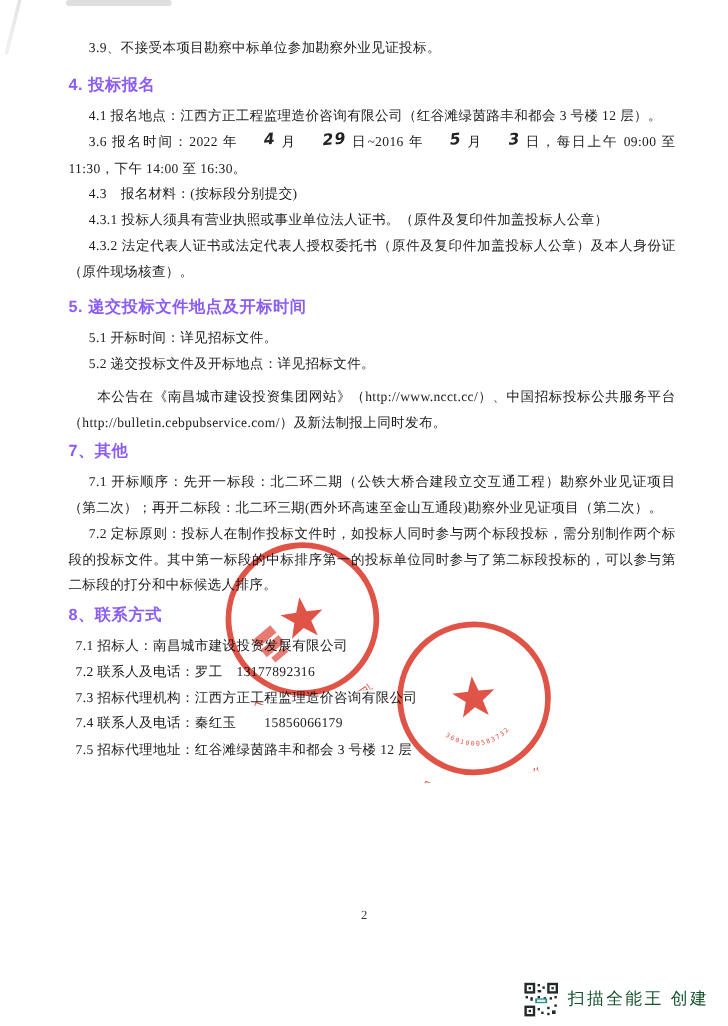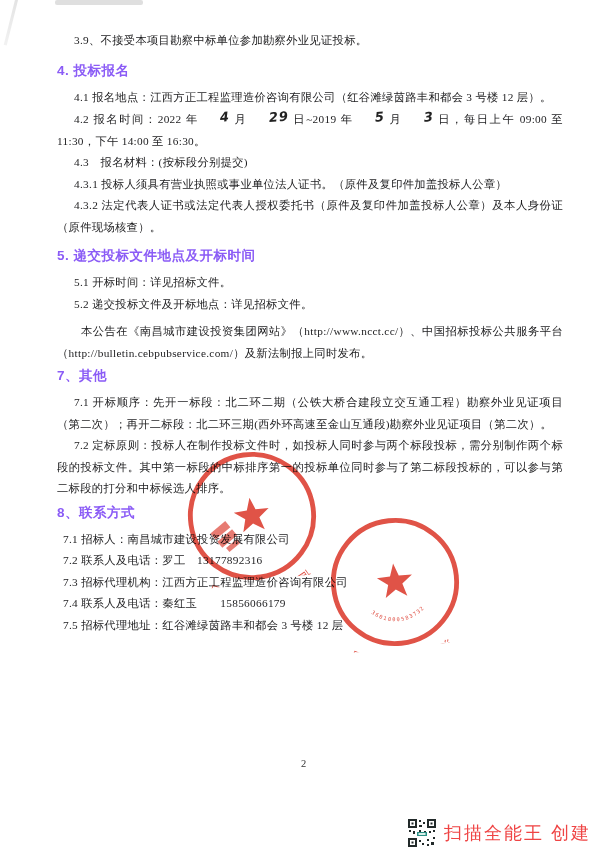--- a/index.html
+++ b/index.html
@@ -37,21 +37,21 @@
   .seal2{left:329px;top:516px;transform:rotate(-6deg);}
   .page-number{
     position:absolute;left:0;right:0;top:758px;text-align:center;
     font-size:10.5px;color:#333;
   }
   .watermark{
     position:absolute;right:16px;bottom:7px;display:flex;align-items:center;gap:7px;
   }
   .wm-text{
     font-family:"Liberation Sans","DejaVu Sans",sans-serif;
-    font-size:18px;color:#ef4444;letter-spacing:2px;
+    font-size:14px;color:#14532d;letter-spacing:2px;
   }
   .smudge-top{
     position:absolute;left:55px;top:0;width:88px;height:5px;
     background:#b9b9b9;opacity:.45;border-radius:2px;
   }
   .crease{
     position:absolute;left:10px;top:-6px;width:3px;height:52px;
     background:linear-gradient(#cfcfcf,#e9e9e9);opacity:.6;transform:rotate(14deg);
   }
 </style>
@@ -61,21 +61,21 @@
 <div class="page">
 
   <div class="smudge-top"></div>
   <div class="crease"></div>
 
   <p class="body-line">3.9、不接受本项目勘察中标单位参加勘察外业见证投标。</p>
 
   <p class="sec-h h-mt1">4. 投标报名</p>
   <div class="grp">
     <p class="body-line">4.1 报名地点：江西方正工程监理造价咨询有限公司（红谷滩绿茵路丰和都会 3 号楼 12 层）。</p>
-    <p class="body-line"><span>4.2 报名时间：2022 年 </span><span class="hw">4</span><span> 月 </span><span class="hw">29</span><span> 日~2019 年 </span><span class="hw">5</span><span> 月 </span><span class="hw">3</span><span> 日，每日上午 09:00 至 11:30，下午 14:00 至 16:30。</span></p>
+    <p class="body-line"><span>3.6 报名时间：2022 年 </span><span class="hw">4</span><span> 月 </span><span class="hw">29</span><span> 日~2016 年 </span><span class="hw">5</span><span> 月 </span><span class="hw">3</span><span> 日，每日上午 09:00 至 11:30，下午 14:00 至 16:30。</span></p>
     <p class="body-line">4.3　报名材料：(按标段分别提交)</p>
     <p class="body-line">4.3.1 投标人须具有营业执照或事业单位法人证书。（原件及复印件加盖投标人公章）</p>
     <p class="body-line">4.3.2 法定代表人证书或法定代表人授权委托书（原件及复印件加盖投标人公章）及本人身份证（原件现场核查）。</p>
   </div>
 
   <p class="sec-h h-mt2">5. 递交投标文件地点及开标时间</p>
   <div class="grp">
     <p class="body-line">5.1 开标时间：详见招标文件。</p>
     <p class="body-line">5.2 递交投标文件及开标地点：详见招标文件。</p>
   </div>

